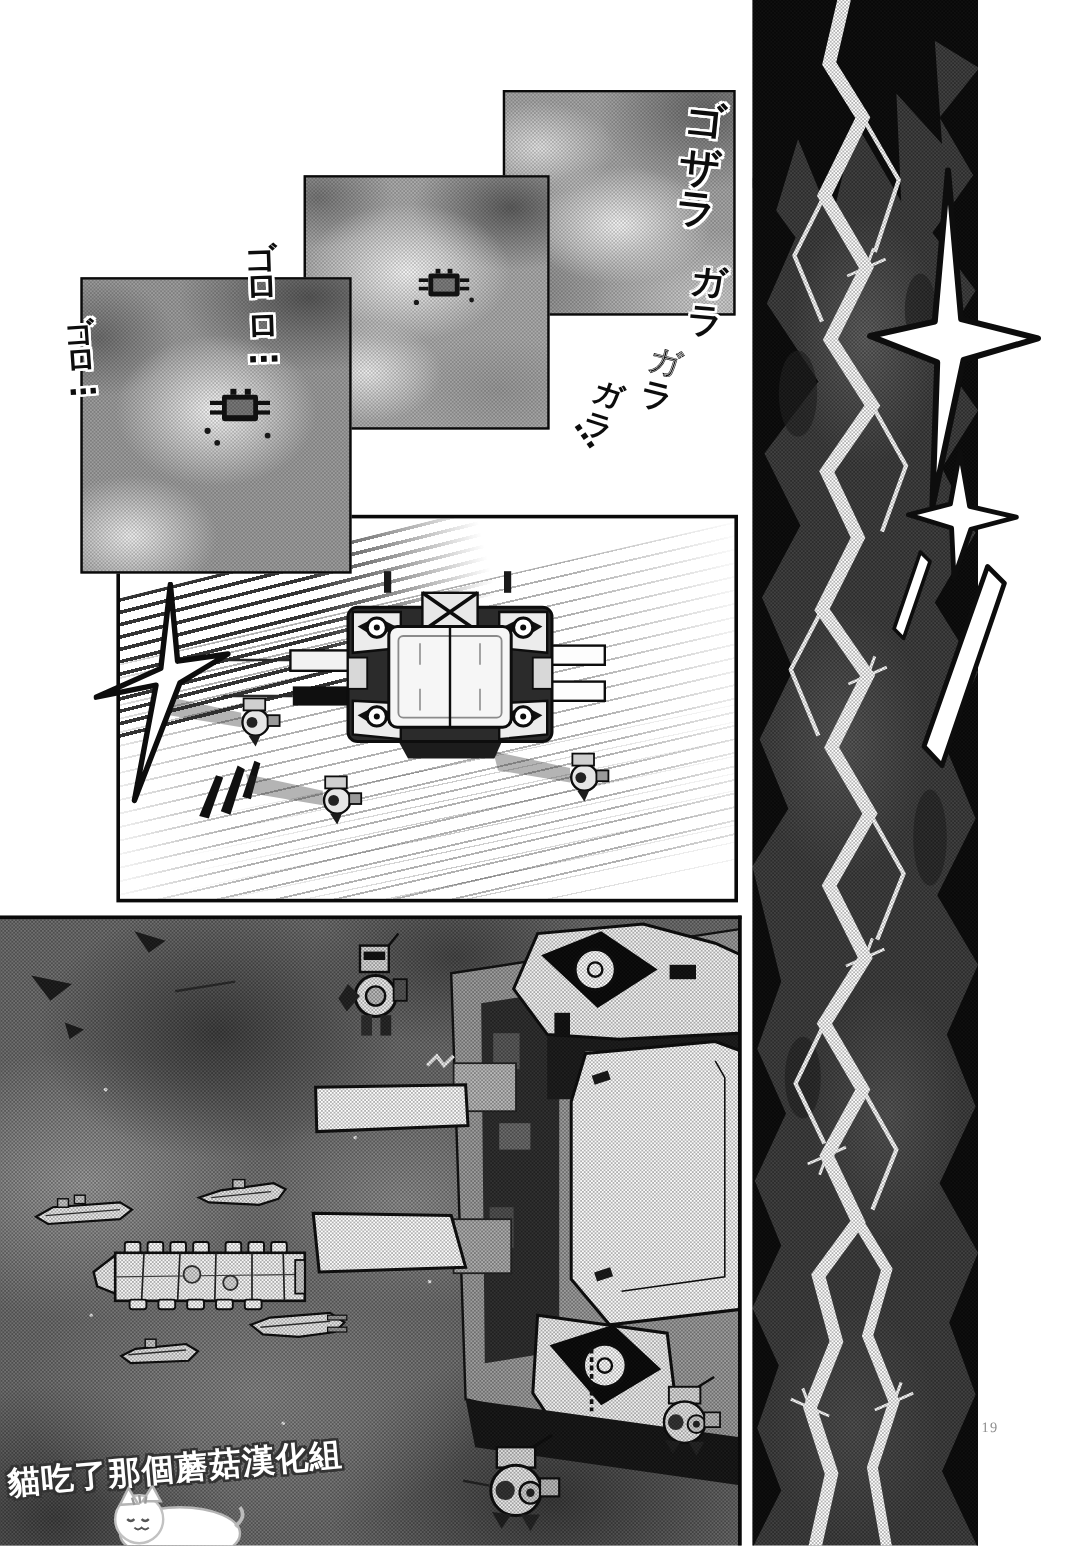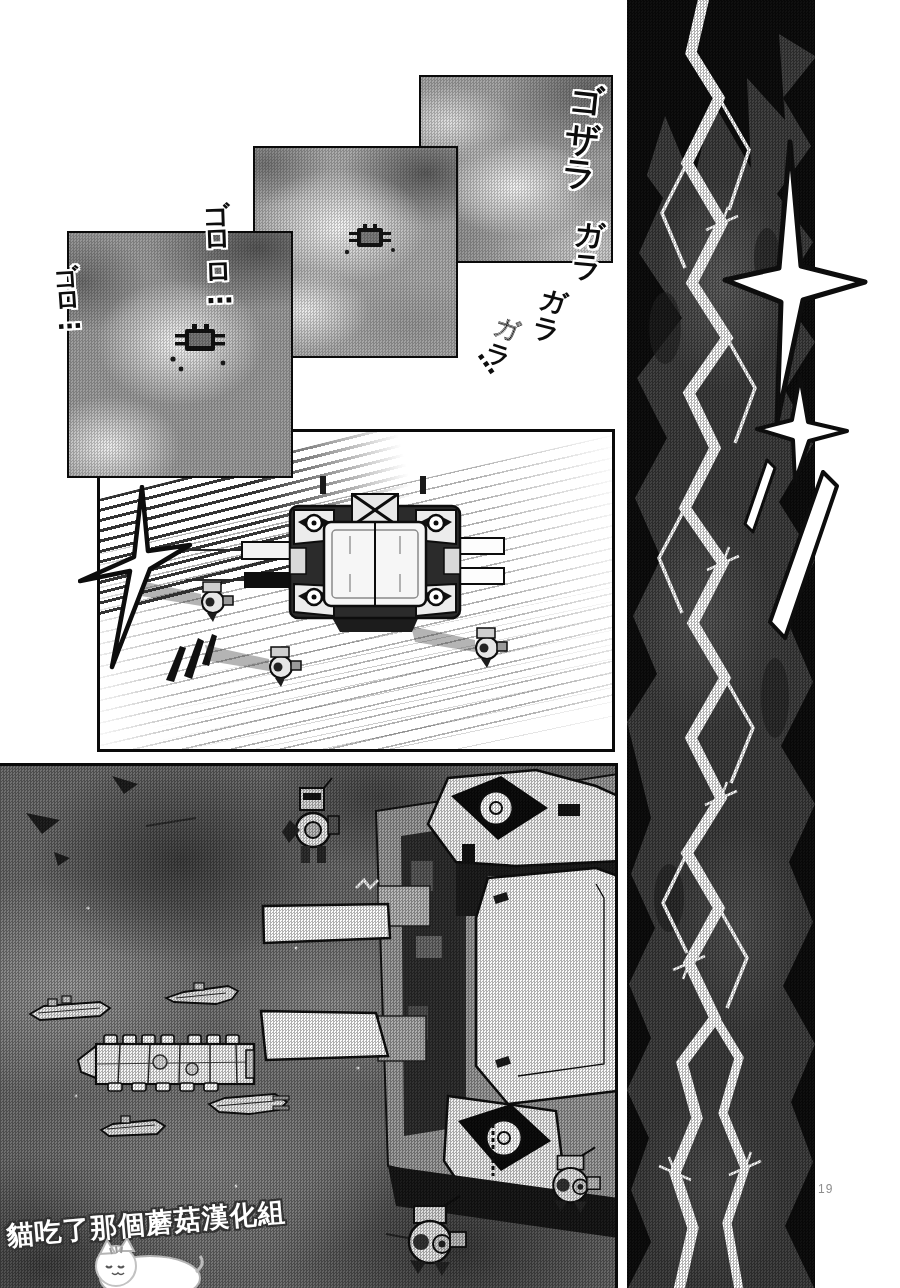--- a/index.html
+++ b/index.html
@@ -104,21 +104,21 @@
   #watermark{
     position:absolute;left:6px;top:1204px;width:320px;z-index:7;
     font-size:27px;font-weight:900;color:#ffffff;letter-spacing:1px;
     transform:rotate(-5deg);
     font-family:"DejaVu Sans", sans-serif;
     text-shadow:-2px 0 #333,2px 0 #333,0 -2px #333,0 2px #333,-2px -2px #333,2px 2px #333,-2px 2px #333,2px -2px #333;
   }
   #page-number{
     position:absolute;left:818px;top:1182px;z-index:7;
     font-size:12px;color:#8e8e8e;letter-spacing:1px;
-    font-family:Liberation Sans, sans-serif;
+    font-family:Liberation Serif, serif;
   }
   #cat-mascot{position:absolute;left:88px;top:1238px;z-index:7;}
   #sparkle-margin{position:absolute;left:715px;top:130px;z-index:5;}
   #sparkle-panelD{position:absolute;left:78px;top:485px;z-index:4;}
 </style>
 </head>
 <body>
 
 <div id="panelA" class="panel ht"></div>
 

